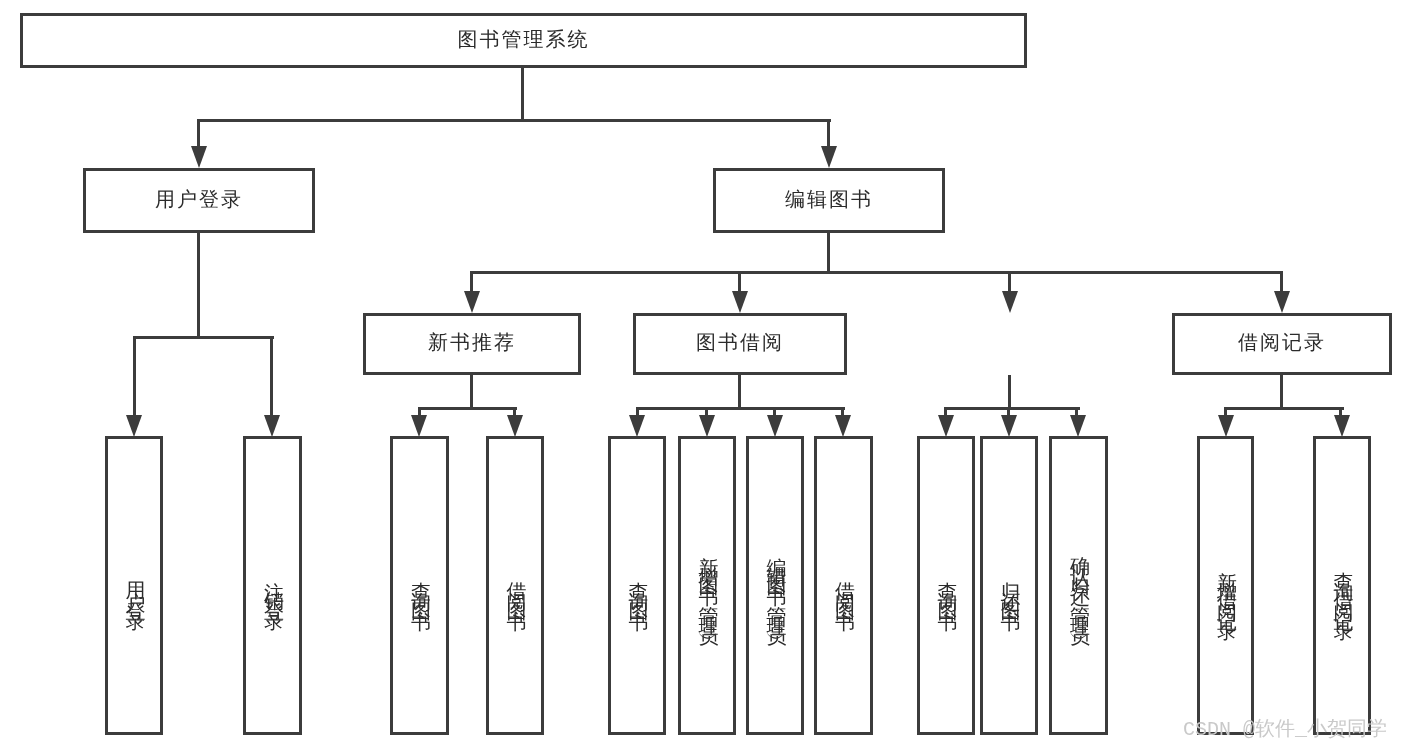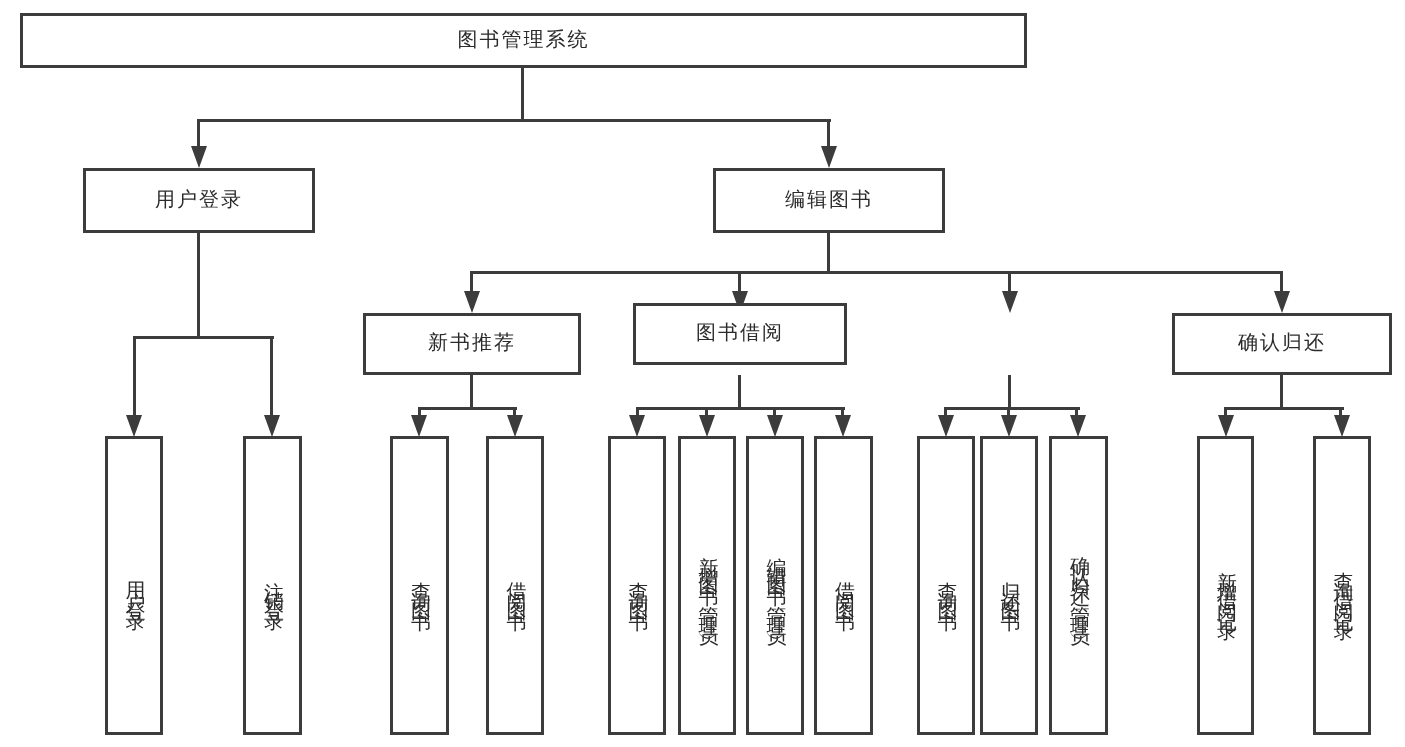--- a/index.html
+++ b/index.html
@@ -62,22 +62,22 @@
   <div class="v" style="left:470px;top:271px;height:21px;"></div>
   <div class="a" style="left:464px;top:291px;"></div>
   <div class="v" style="left:738px;top:271px;height:21px;"></div>
   <div class="a" style="left:732px;top:291px;"></div>
   <div class="v" style="left:1008px;top:271px;height:21px;"></div>
   <div class="a" style="left:1002px;top:291px;"></div>
   <div class="v" style="left:1280px;top:271px;height:21px;"></div>
   <div class="a" style="left:1274px;top:291px;"></div>
 
   <div class="b" style="left:363px;top:313px;width:218px;height:62px;">新书推荐</div>
-  <div class="b" style="left:633px;top:303px;width:214px;height:62px;">图书借阅</div>
-  <div class="b" style="left:1172px;top:313px;width:220px;height:62px;">确认归还</div>
+  <div class="b" style="left:633px;top:313px;width:214px;height:62px;">图书借阅</div>
+  <div class="b" style="left:1172px;top:313px;width:220px;height:62px;">借阅记录</div>
 
   <div class="v" style="left:470px;top:375px;height:35px;"></div>
   <div class="h" style="left:418px;top:407px;width:99px;"></div>
   <div class="v" style="left:418px;top:407px;height:9px;"></div>
   <div class="a" style="left:411px;top:415px;"></div>
   <div class="v" style="left:513px;top:407px;height:9px;"></div>
   <div class="a" style="left:507px;top:415px;"></div>
 
   <div class="v" style="left:738px;top:375px;height:35px;"></div>
   <div class="h" style="left:636px;top:407px;width:209px;"></div>
@@ -117,14 +117,15 @@
   <div class="vb" style="left:746px;top:436px;width:58px;height:299px;">编辑图书（管理员）</div>
   <div class="vb" style="left:814px;top:436px;width:59px;height:299px;">借阅图书</div>
 
   <div class="vb" style="left:917px;top:436px;width:58px;height:299px;">查询图书</div>
   <div class="vb" style="left:980px;top:436px;width:58px;height:299px;">归还图书</div>
   <div class="vb" style="left:1049px;top:436px;width:59px;height:299px;">确认归还（管理员）</div>
 
   <div class="vb" style="left:1197px;top:436px;width:57px;height:299px;">新增借阅记录</div>
   <div class="vb" style="left:1313px;top:436px;width:58px;height:299px;">查询借阅记录</div>
 
+  <div class="wm">CSDN @软件_小贺同学</div>
 
 </div>
 
 </body></html>

